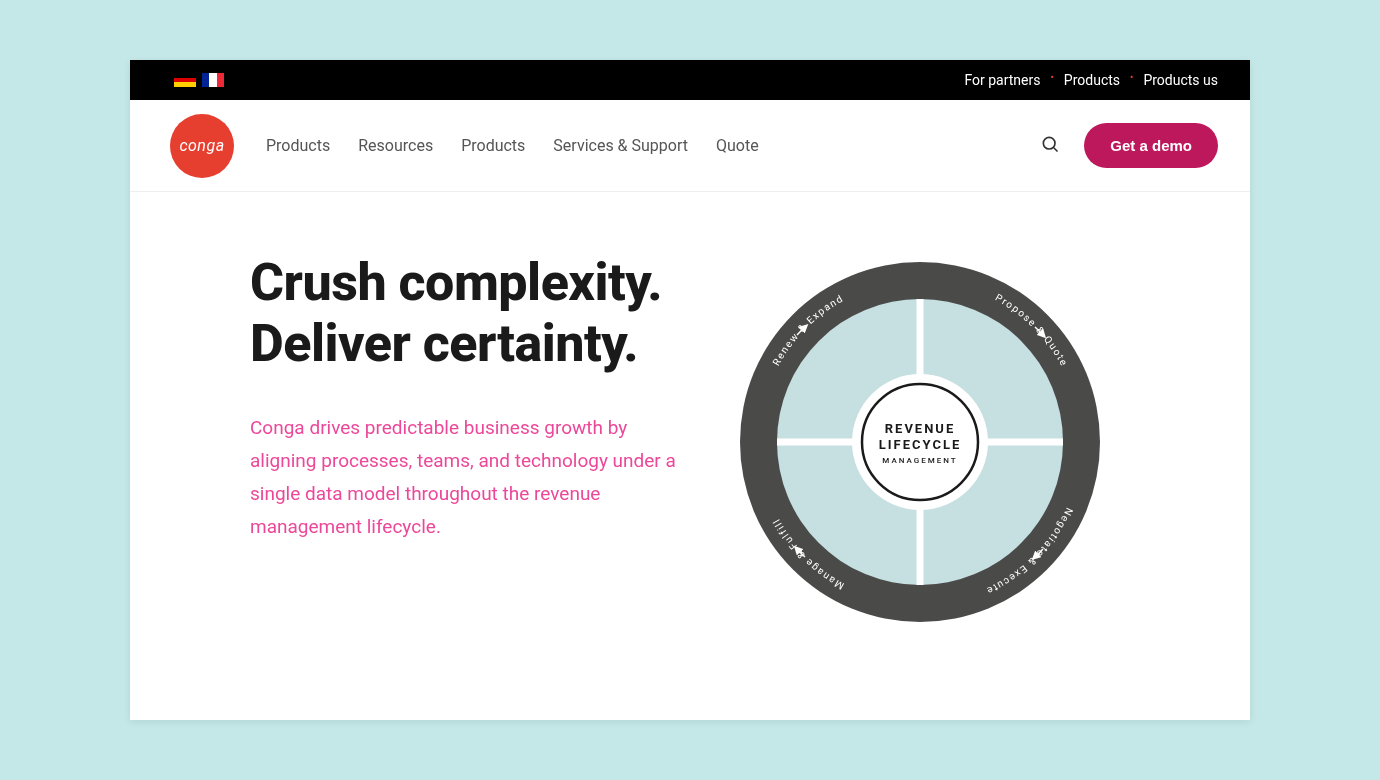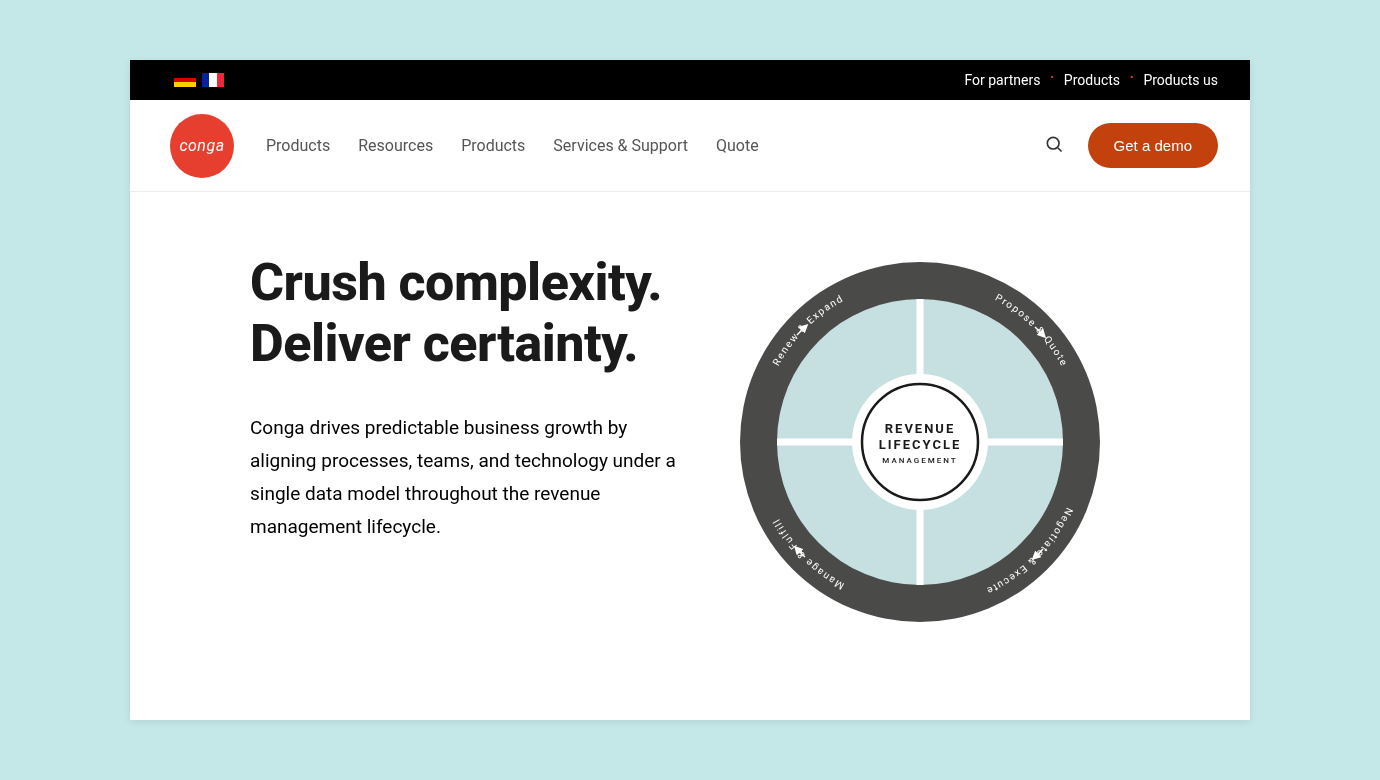--- a/index.html
+++ b/index.html
@@ -114,27 +114,27 @@
       gap: 24px;
     }
     
     .search-icon svg {
       width: 20px;
       height: 20px;
       stroke: #333;
     }
     
     .cta-button {
-      background: #c2410c;
+      background: #be185d;
       color: #fff;
       border: none;
       padding: 14px 26px;
       border-radius: 999px;
       font-size: 15px;
-      font-weight: 400;
+      font-weight: 700;
       cursor: pointer;
     }
     
     .hero {
       display: flex;
       padding: 60px 60px 40px 120px;
       gap: 40px;
     }
     
     .hero-text {
@@ -147,21 +147,21 @@
       font-weight: 800;
       line-height: 1.18;
       color: #1a1a1a;
       margin-bottom: 36px;
       letter-spacing: -0.5px;
     }
     
     .hero-text p {
       font-size: 19px;
       line-height: 1.75;
-      color: #000000;
+      color: #ec4899;
       font-weight: 400;
     }
     
     .hero-diagram {
       flex-shrink: 0;
       width: 380px;
       height: 380px;
       display: flex;
       align-items: center;
       justify-content: center;

